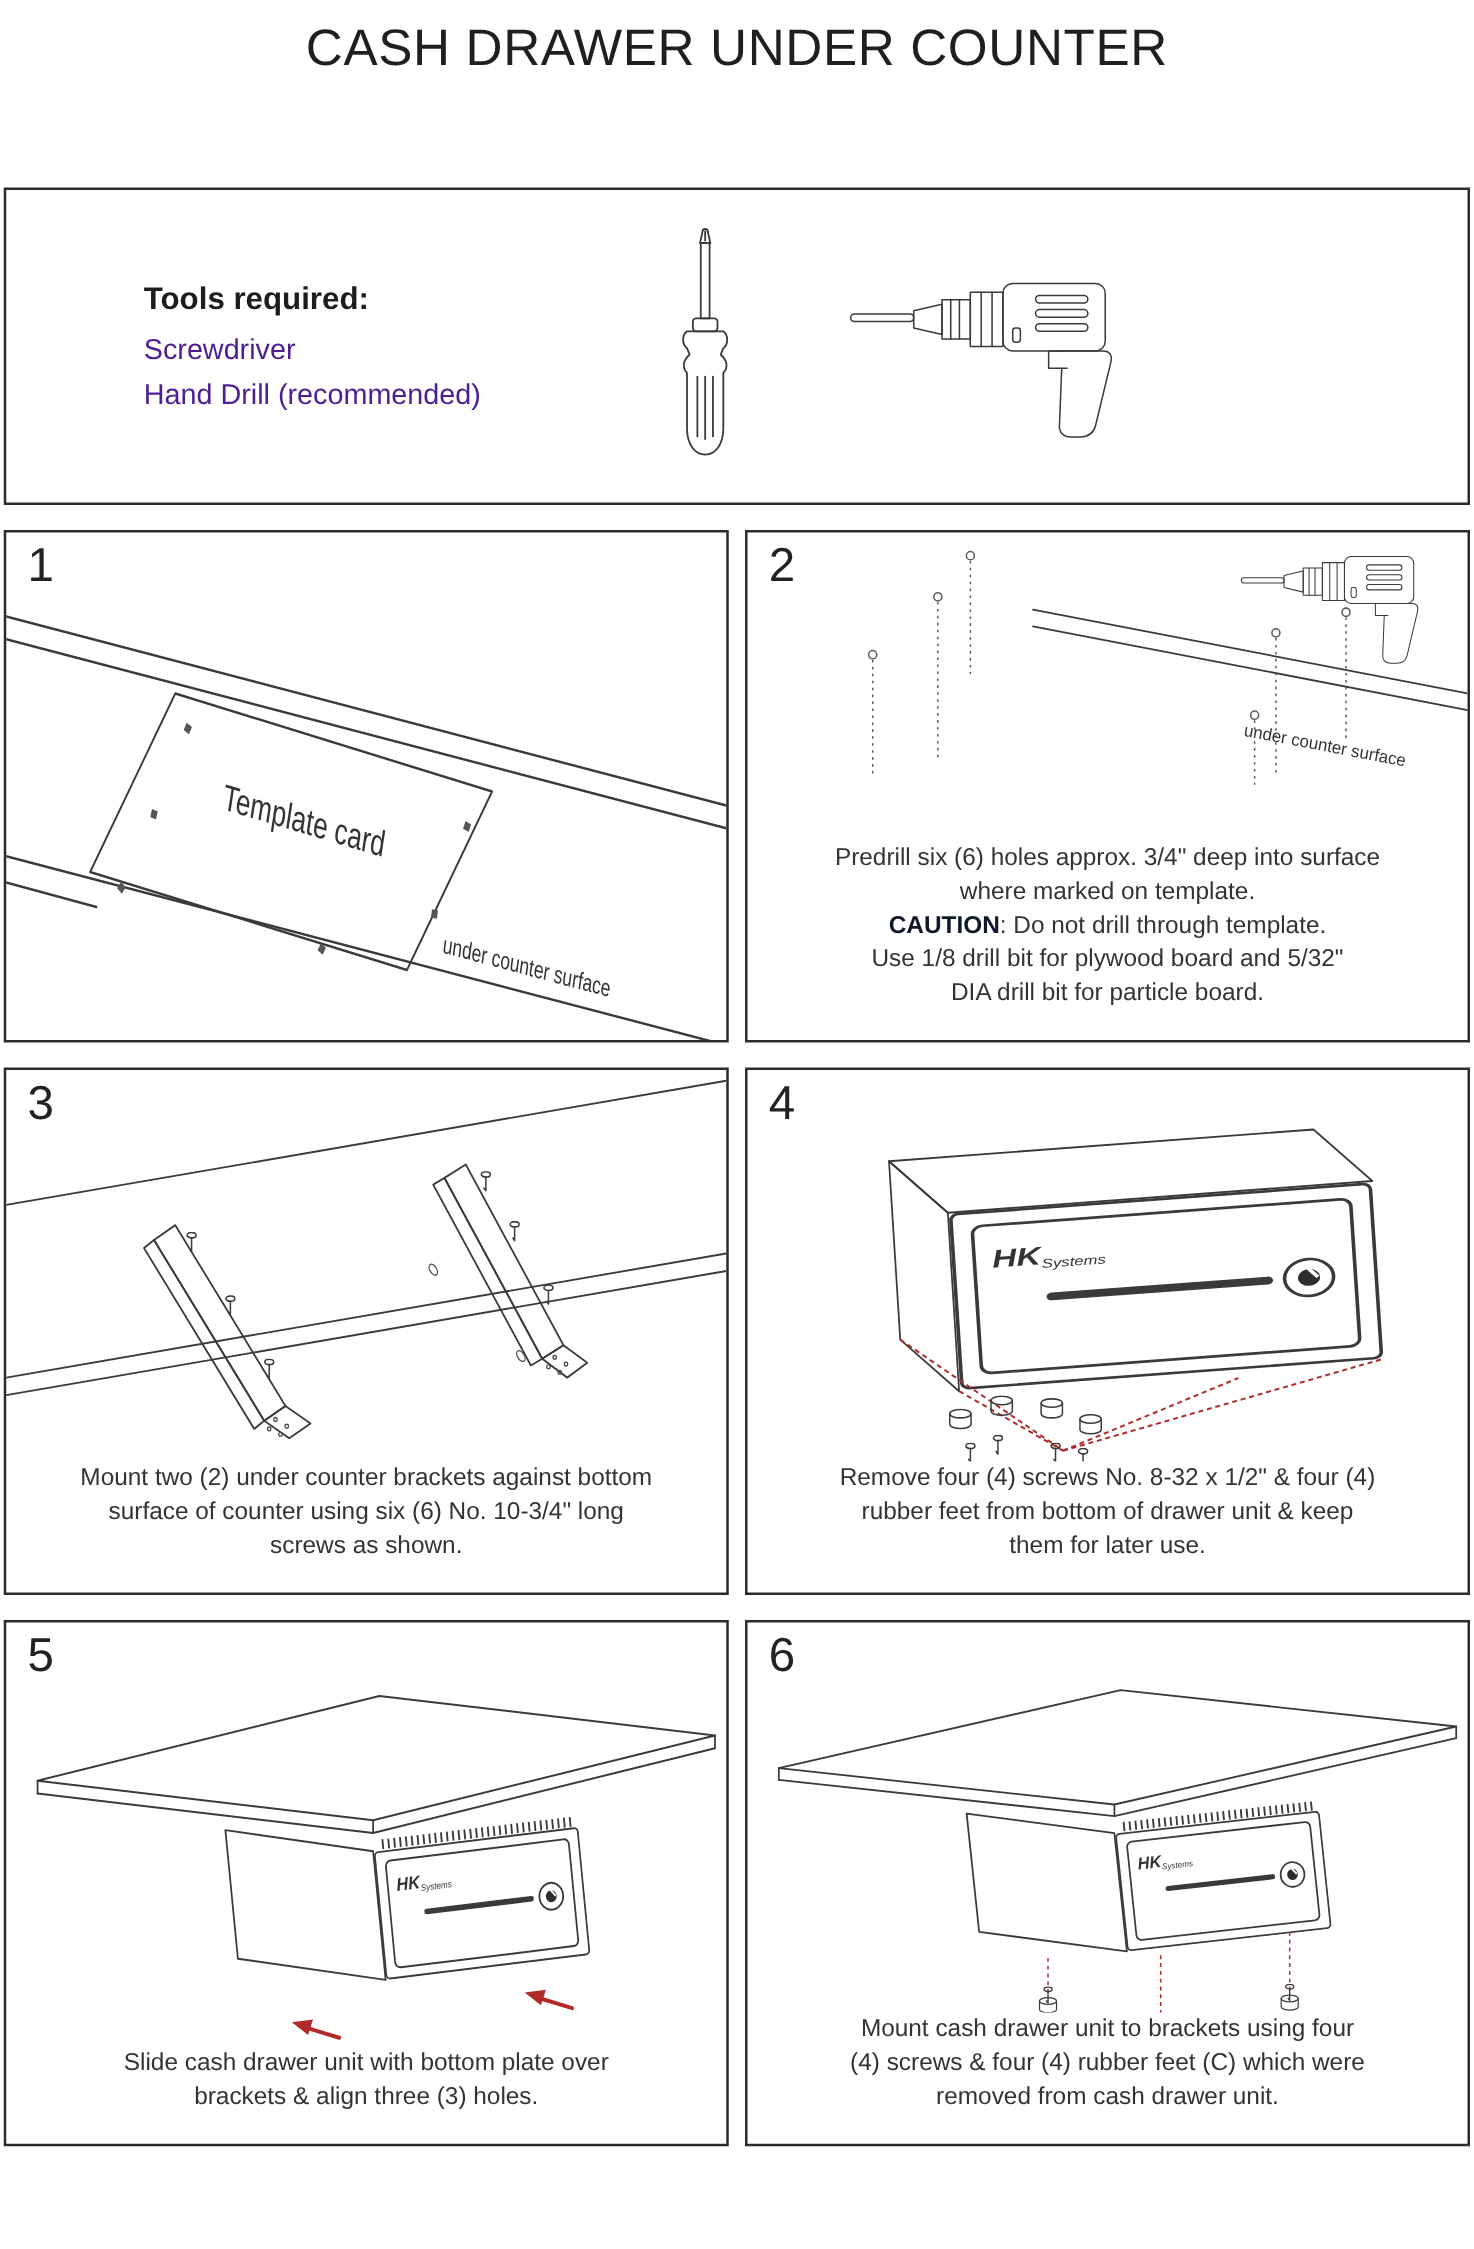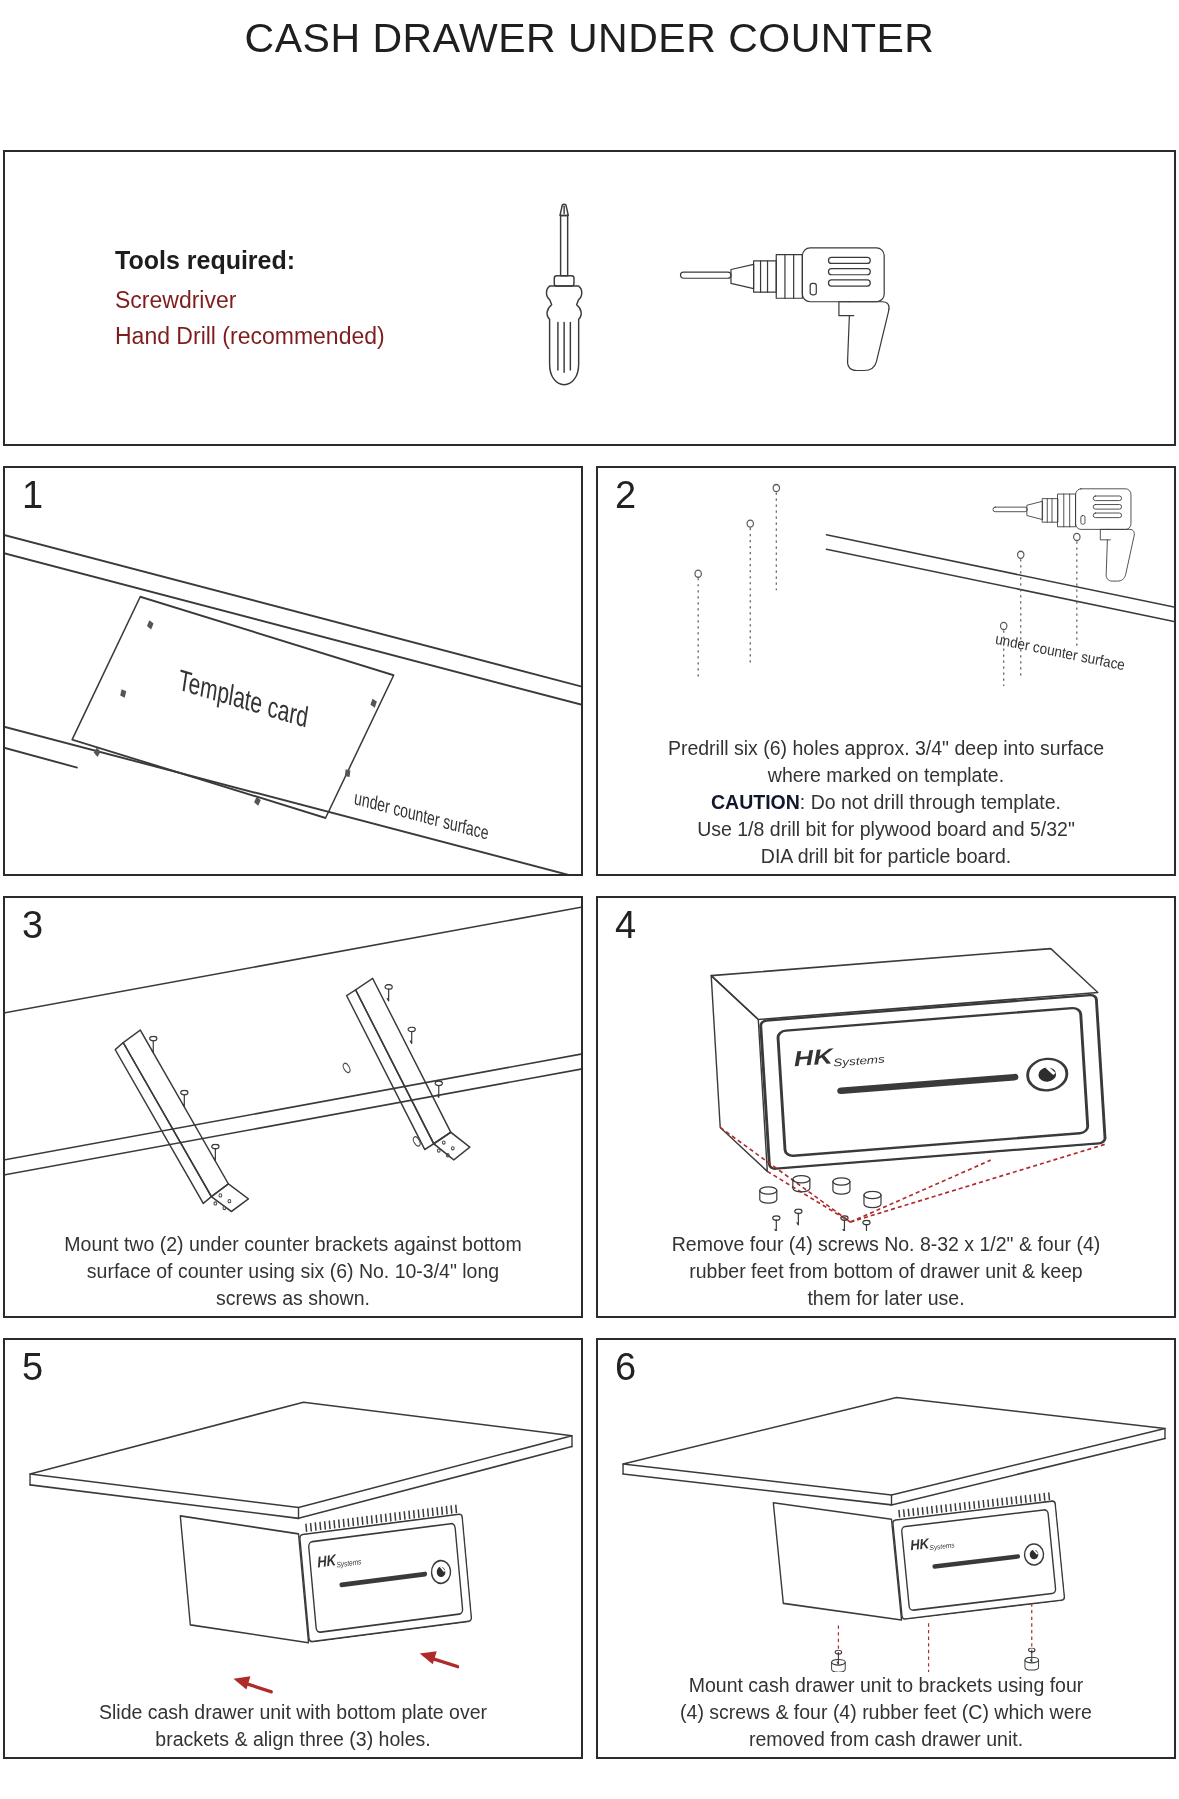--- a/index.html
+++ b/index.html
@@ -1,33 +1,33 @@
 <!DOCTYPE html>
 <html><head>
 <meta charset="utf-8">
 <style>
   html,body{margin:0;padding:0;background:#ffffff;}
   body{width:1179px;font-family:"Liberation Sans",sans-serif;color:#2d2d2d;}
   .sheet{padding:0 3px 8px;}
   .page-title{text-align:center;font-size:54px;font-weight:800;letter-spacing:0px;margin:10px 0 0;color:#221e1e;}
   .page-subtitle{text-align:center;font-size:41px;font-weight:400;letter-spacing:.5px;margin:15px 0 0;color:#1f1f1f;}
-  .tools-box{margin-top:88px;border:2.5px solid #2b2b2b;height:296px;display:flex;align-items:center;box-sizing:border-box;}
+  .tools-box{margin-top:88px;border:2.5px solid #2b2b2b;height:254px;display:flex;align-items:center;box-sizing:border-box;}
   .tools-text{margin-left:110px;}
   .tools-heading{font-size:25px;font-weight:700;margin:0 0 12px;color:#1d1d1d;}
-  .tool-item{font-size:23px;margin-top:9px;color:#7f1d1d;}
+  .tool-item{font-size:23px;margin-top:9px;color:#4c1d95;}
   .screwdriver-svg{height:192px;margin-left:148px;flex:none;}
   .drill-svg{height:148px;margin-left:82px;margin-top:4px;flex:none;}
   .row{display:grid;grid-template-columns:1fr 1fr;column-gap:13px;margin-top:20px;}
   .panel{border:2.5px solid #2b2b2b;position:relative;display:flex;flex-direction:column;box-sizing:border-box;background:#fff;}
   .row1 .panel{height:410px;}
   .row2 .panel{height:422px;}
   .row3 .panel{height:421px;}
   .step-number{position:absolute;top:6px;left:17px;font-size:38px;font-weight:400;color:#222;z-index:2;}
   .illus{flex:1 1 auto;width:100%;min-height:0;display:block;}
-  .caption{text-align:center;font-size:19.5px;line-height:27px;color:#333;padding:0 12px 4px;white-space:pre-line;}
+  .caption{text-align:center;font-size:19.5px;line-height:27px;color:#333;padding:0 12px 24px;white-space:pre-line;}
   .caption b{color:#0f172a;}
   
   .ln{stroke:#3a3a3a;stroke-width:1.4;fill:none;stroke-linejoin:round;stroke-linecap:round;}
   .lnthin{stroke:#4a4a4a;stroke-width:1;fill:none;}
   .mark{fill:#555;stroke:none;}
   .dashln{stroke:#5a5a5a;stroke-width:1.2;fill:none;stroke-dasharray:2 3.4;}
   .holecircle{stroke:#5a5a5a;stroke-width:1.2;fill:none;}
   .redln{stroke:#b02a2a;stroke-width:1.5;fill:none;stroke-dasharray:4 3;}
   .redarrow{stroke:#b02a2a;stroke-width:2.8;fill:none;stroke-linecap:round;}
   .redhead{fill:#b02a2a;stroke:none;}

